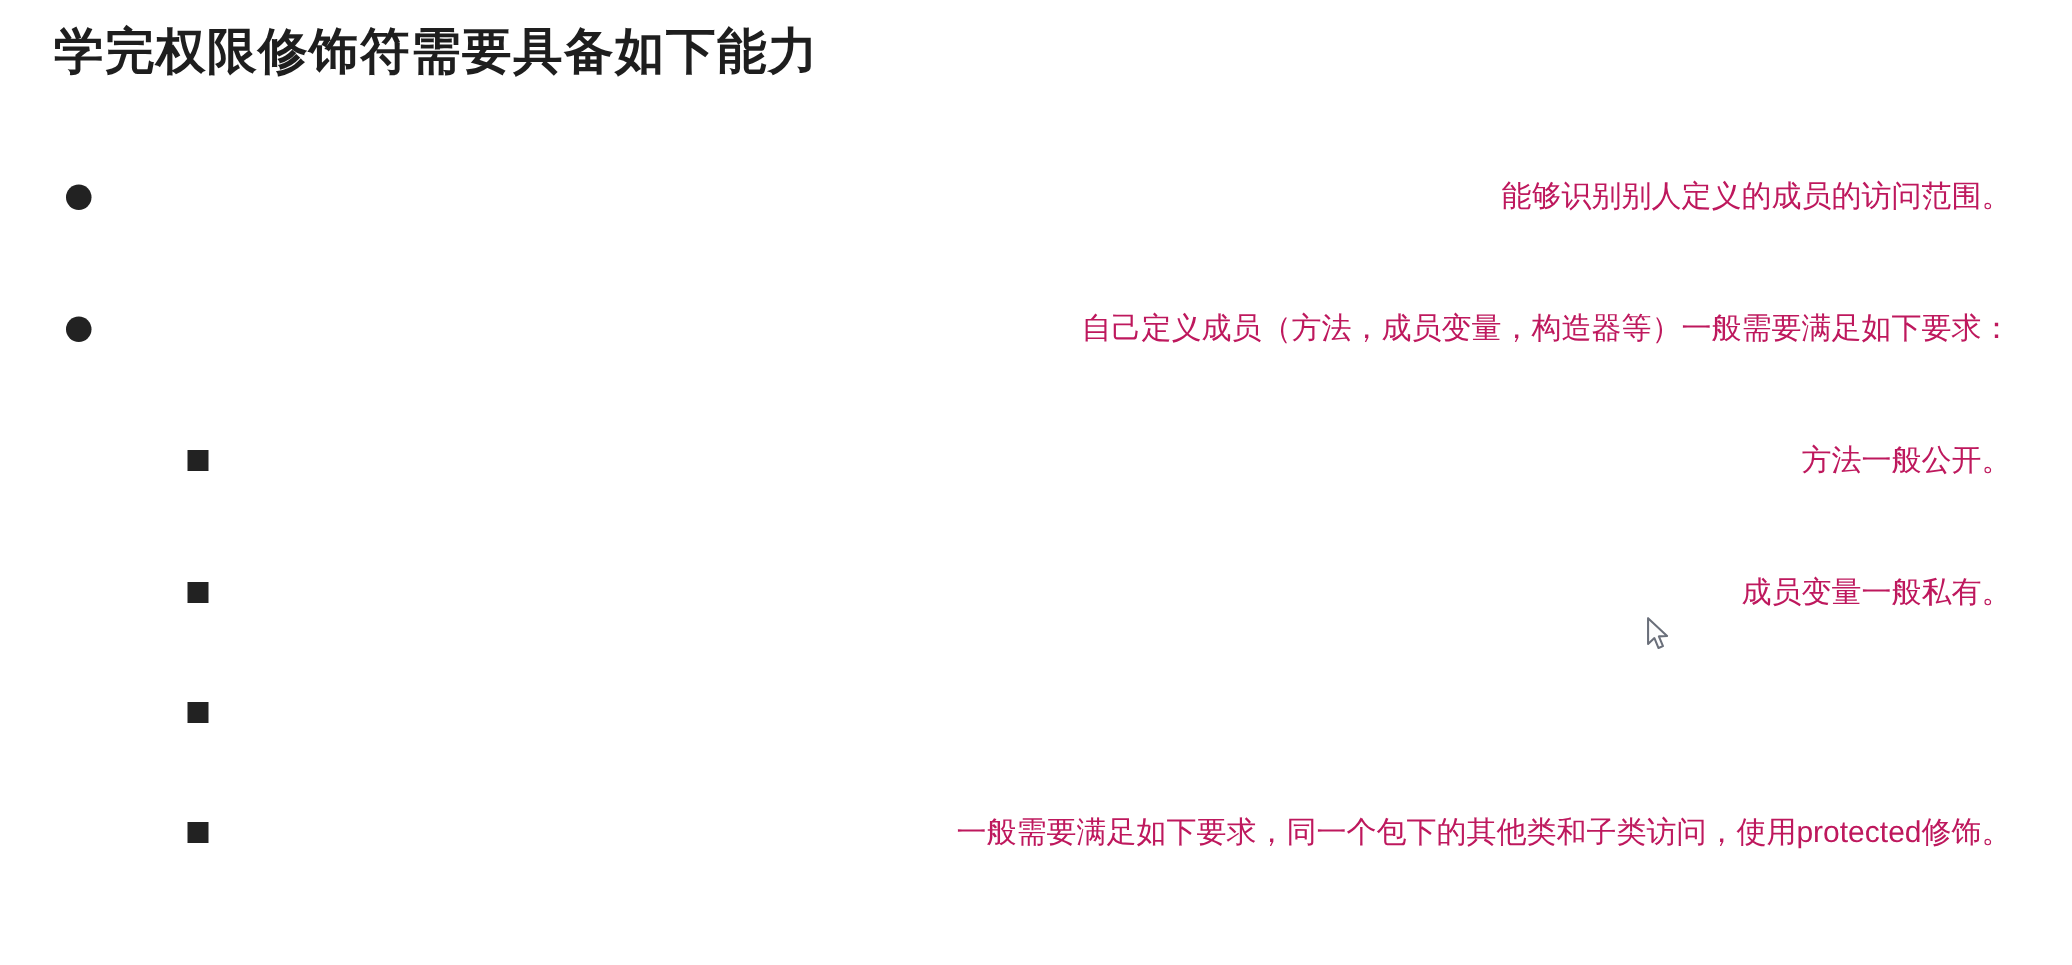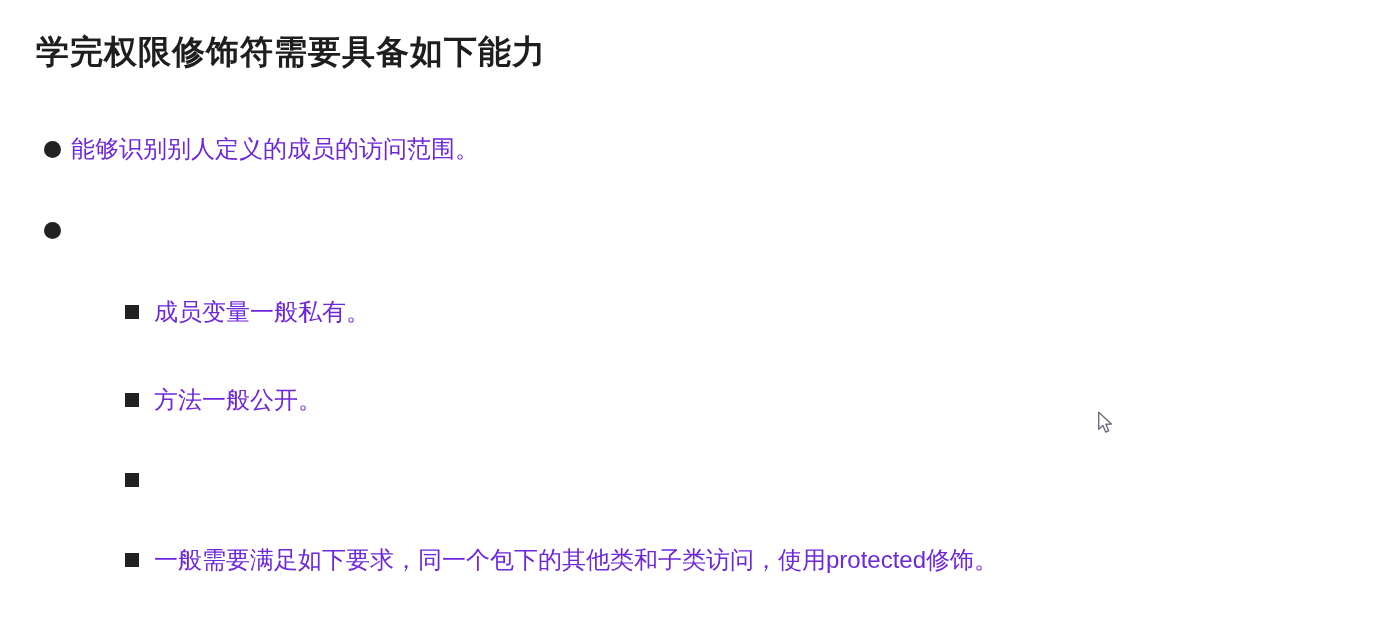--- a/index.html
+++ b/index.html
@@ -6,37 +6,38 @@
   html, body { width: 1381px; height: 643px; }
   body {
     background: #ffffff;
     font-family: "Liberation Sans", "DejaVu Sans", sans-serif;
     position: relative;
     overflow: hidden;
   }
   .page {
     position: absolute;
     inset: 0;
-    padding: 30px 40px 0 36px;
+    padding: 12px 40px 0 36px;
   }
   .doc-title {
     font-size: 33px;
     line-height: 44px;
     font-weight: 700;
     color: #1e1e1e;
     letter-spacing: 1px;
   }
   .li {
     display: flex;
     align-items: center;
-    font-size: 24px;
+    font-size: 20px;
     line-height: 30px;
-    color: #6d28d9;
+    color: #be185d;
     margin-top: 58px;
     white-space: nowrap;
+    justify-content: space-between;
   }
   .li.first { margin-top: 60px; }
   .li.l1 { padding-left: 8px; }
   .li.l2 { padding-left: 89px; }
   .bullet-circle {
     flex: 0 0 auto;
     width: 17px;
     height: 17px;
     border-radius: 50%;
     background: #222222;
@@ -65,30 +66,31 @@
 
   <h1 class="doc-title">学完权限修饰符需要具备如下能力</h1>
 
   <div class="li l1 first">
     <span class="bullet-circle"></span>
     <span>能够识别别人定义的成员的访问范围。</span>
   </div>
 
   <div class="li l1">
     <span class="bullet-circle"></span>
+    <span>自己定义成员（方法，成员变量，构造器等）一般需要满足如下要求：</span>
+  </div>
+
+  <div class="li l2">
+    <span class="bullet-square"></span>
+    <span>方法一般公开。</span>
   </div>
 
   <div class="li l2">
     <span class="bullet-square"></span>
     <span>成员变量一般私有。</span>
-  </div>
-
-  <div class="li l2">
-    <span class="bullet-square"></span>
-    <span>方法一般公开。</span>
   </div>
 
   <div class="li l2">
     <span class="bullet-square"></span>
   </div>
 
   <div class="li l2">
     <span class="bullet-square"></span>
     <span>一般需要满足如下要求，同一个包下的其他类和子类访问，使用protected修饰。</span>
   </div>

